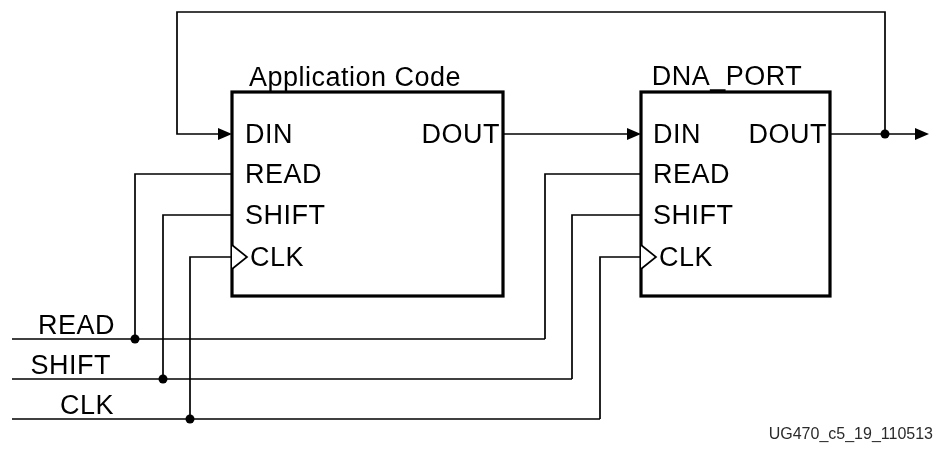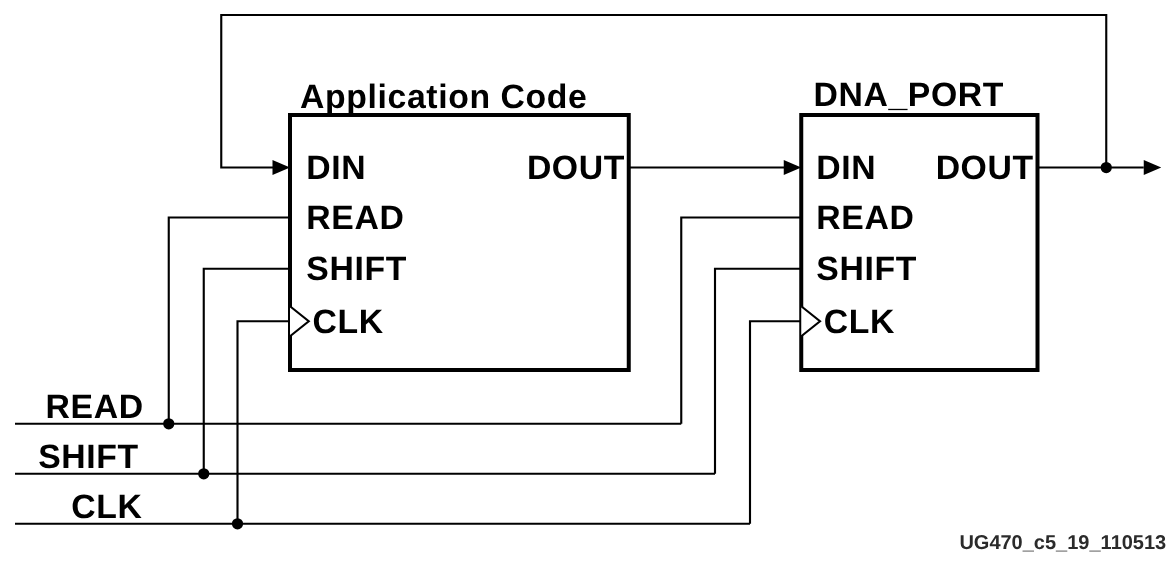--- a/index.html
+++ b/index.html
@@ -7,21 +7,20 @@
     padding: 0;
     background: #ffffff;
   }
   .canvas {
     position: relative;
     width: 938px;
     height: 450px;
     background: #ffffff;
     font-family: "Liberation Sans", sans-serif;
     overflow: hidden;
-    font-weight: bold;
   }
   svg { display: block; }
   .wire {
     fill: none;
     stroke: #000000;
     stroke-width: 1.7;
     stroke-linejoin: miter;
     stroke-linecap: butt;
   }
   .block {

